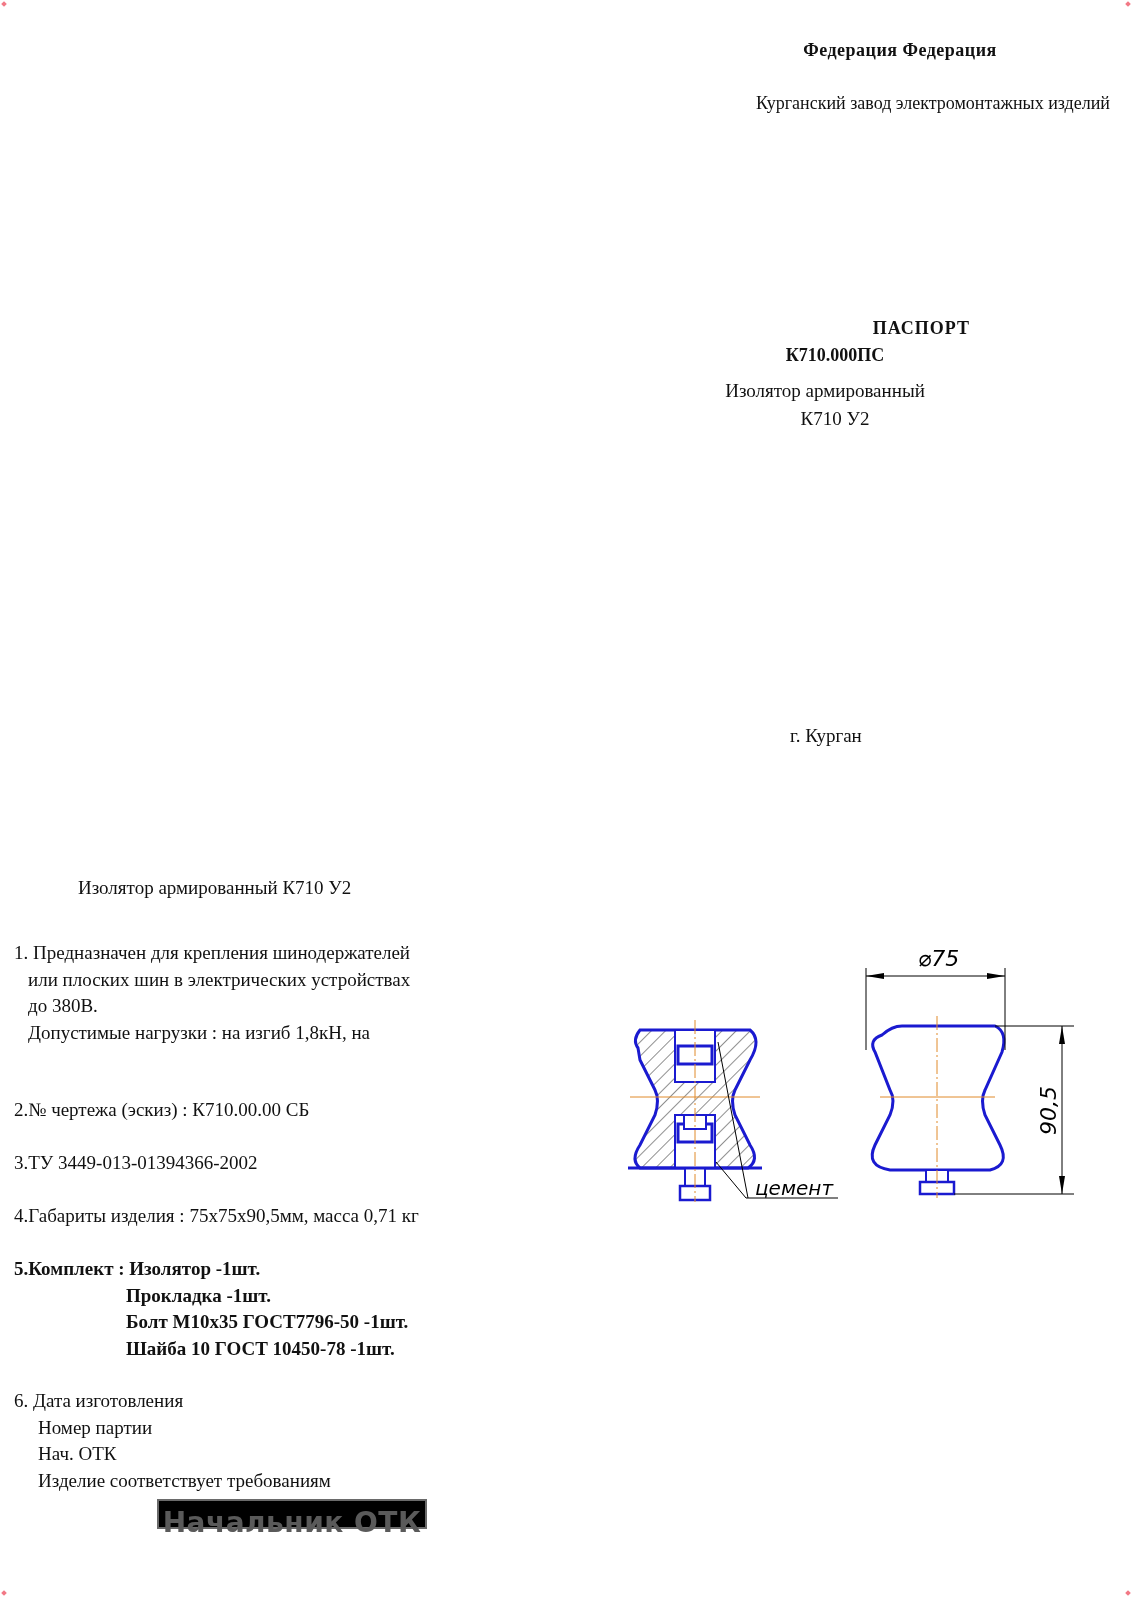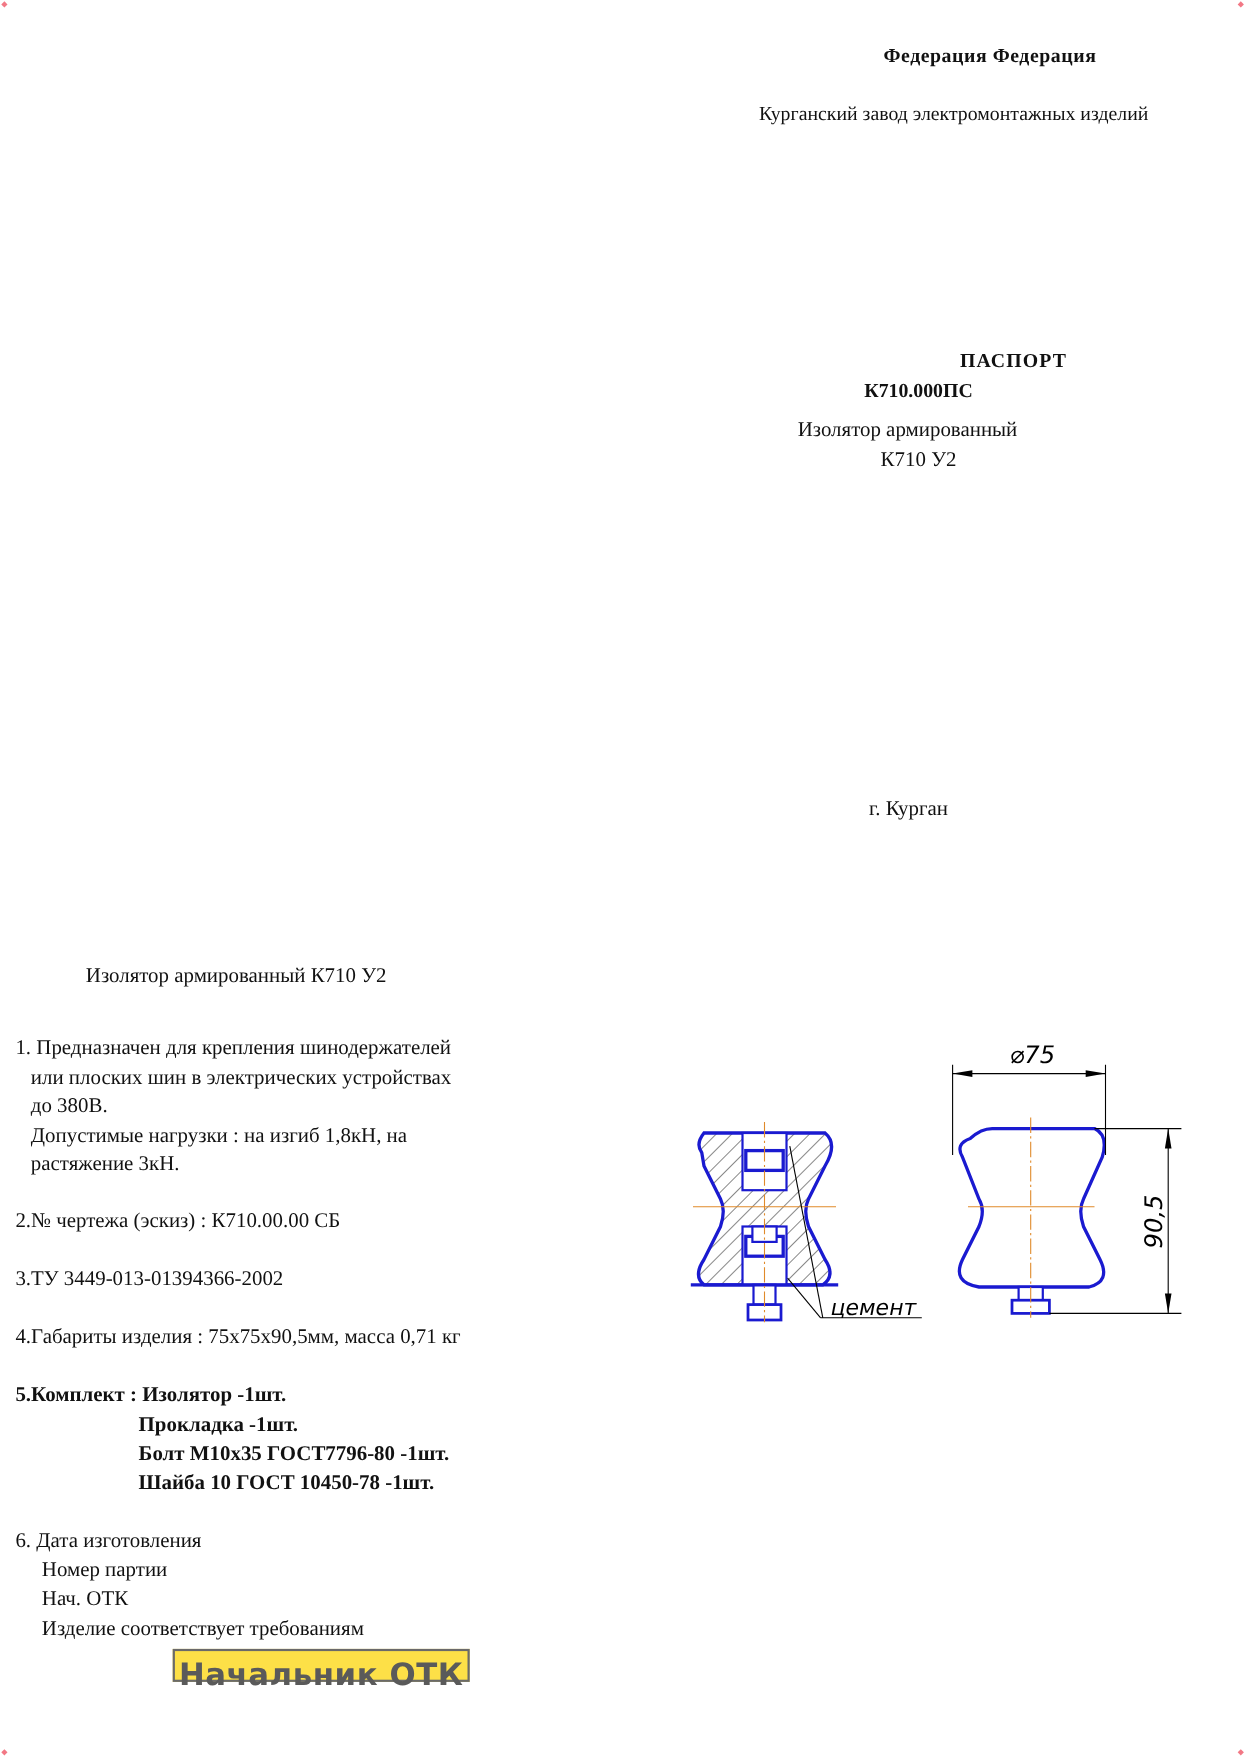--- a/index.html
+++ b/index.html
@@ -1,39 +1,39 @@
 <!DOCTYPE html>
 <html><head>
 <meta charset="utf-8">
 <style>
   html, body { margin: 0; padding: 0; background: #ffffff; }
   body { width: 1132px; height: 1597px; position: relative; overflow: hidden;
          font-family: "Liberation Serif", "DejaVu Serif", serif; color: #111; }
   .abs { position: absolute; white-space: nowrap; }
   .corner { position: absolute; width: 4px; height: 4px; background: #f06070; transform: rotate(45deg); opacity: .85; }
   .t-federation { left: 700px; width: 400px; top: 40px; text-align: center; font-weight: bold; font-size: 18px; letter-spacing: .5px; }
-  .t-plant { left: 690px; width: 420px; top: 93px; text-align: left; font-size: 18px; }
+  .t-plant { left: 690px; width: 420px; top: 93px; text-align: right; font-size: 18px; }
   .t-pass { left: 700px; width: 270px; top: 318px; text-align: right; font-weight: bold; font-size: 18px; letter-spacing: 1px; }
   .t-code { left: 700px; width: 270px; top: 345px; text-align: center; font-weight: bold; font-size: 18px; }
   .t-name1 { left: 690px; width: 270px; top: 380px; text-align: center; font-size: 19px; }
   .t-name2 { left: 700px; width: 270px; top: 408px; text-align: center; font-size: 19px; }
   .t-city { left: 790px; top: 725px; font-size: 19px; }
   .t-subtitle { left: 78px; top: 877px; font-size: 19px; }
   .body-text { font-size: 19px; line-height: 26.5px; }
   .item1 { left: 14px; top: 940px; }
   .indent { padding-left: 14px; }
   .item2 { left: 14px; top: 1097px; }
   .item3 { left: 14px; top: 1150px; }
   .item4 { left: 14px; top: 1203px; }
   .item5 { left: 14px; top: 1256px; font-weight: bold; }
   .kit-sub { padding-left: 112px; }
   .item6 { left: 14px; top: 1388px; }
   .indent6 { padding-left: 24px; }
   .stamp { position: absolute; left: 157px; top: 1499px; width: 270px; height: 30px;
-           background: #fde047; border: 2px solid #6a6a6a; box-sizing: border-box;
+           background: #000000; border: 2px solid #6a6a6a; box-sizing: border-box;
            font-family: "DejaVu Sans", "Liberation Sans", sans-serif; font-size: 28px; font-weight: bold;
            color: #5a5a5a; text-align: center; line-height: 44px; letter-spacing: .5px; }
   svg.drawing { position: absolute; left: 600px; top: 940px; }
   .dim-label { font-family: "DejaVu Sans", "Liberation Sans", sans-serif; font-style: italic; }
 </style>
 </head>
 <body>
 
 <div class="corner" style="left:2px;top:2px"></div>
 <div class="corner" style="right:2px;top:2px"></div>
@@ -50,31 +50,30 @@
 
 <div class="abs t-city">г. Курган</div>
 
 <div class="abs t-subtitle">Изолятор армированный К710 У2</div>
 
 <div class="abs body-text item1">
   <div>1. Предназначен для крепления шинодержателей</div>
   <div class="indent">или плоских шин в электрических устройствах</div>
   <div class="indent">до 380В.</div>
   <div class="indent">Допустимые нагрузки : на изгиб 1,8кН, на</div>
-  <div class="indent">растяжение 3кН.</div>
 </div>
 
 <div class="abs body-text item2">2.№ чертежа (эскиз) : К710.00.00 СБ</div>
 <div class="abs body-text item3">3.ТУ 3449-013-01394366-2002</div>
 <div class="abs body-text item4">4.Габариты изделия : 75х75х90,5мм, масса 0,71 кг</div>
 
 <div class="abs body-text item5">
   <div>5.Комплект : Изолятор -1шт.</div>
   <div class="kit-sub">Прокладка -1шт.</div>
-  <div class="kit-sub">Болт М10х35 ГОСТ7796-80 -1шт.</div>
+  <div class="kit-sub">Болт М10х35 ГОСТ7796-50 -1шт.</div>
   <div class="kit-sub">Шайба 10 ГОСТ 10450-78 -1шт.</div>
 </div>
 
 <div class="abs body-text item6">
   <div>6. Дата изготовления</div>
   <div class="indent6">Номер партии</div>
   <div class="indent6">Нач. ОТК</div>
   <div class="indent6">Изделие соответствует требованиям</div>
 </div>
 

